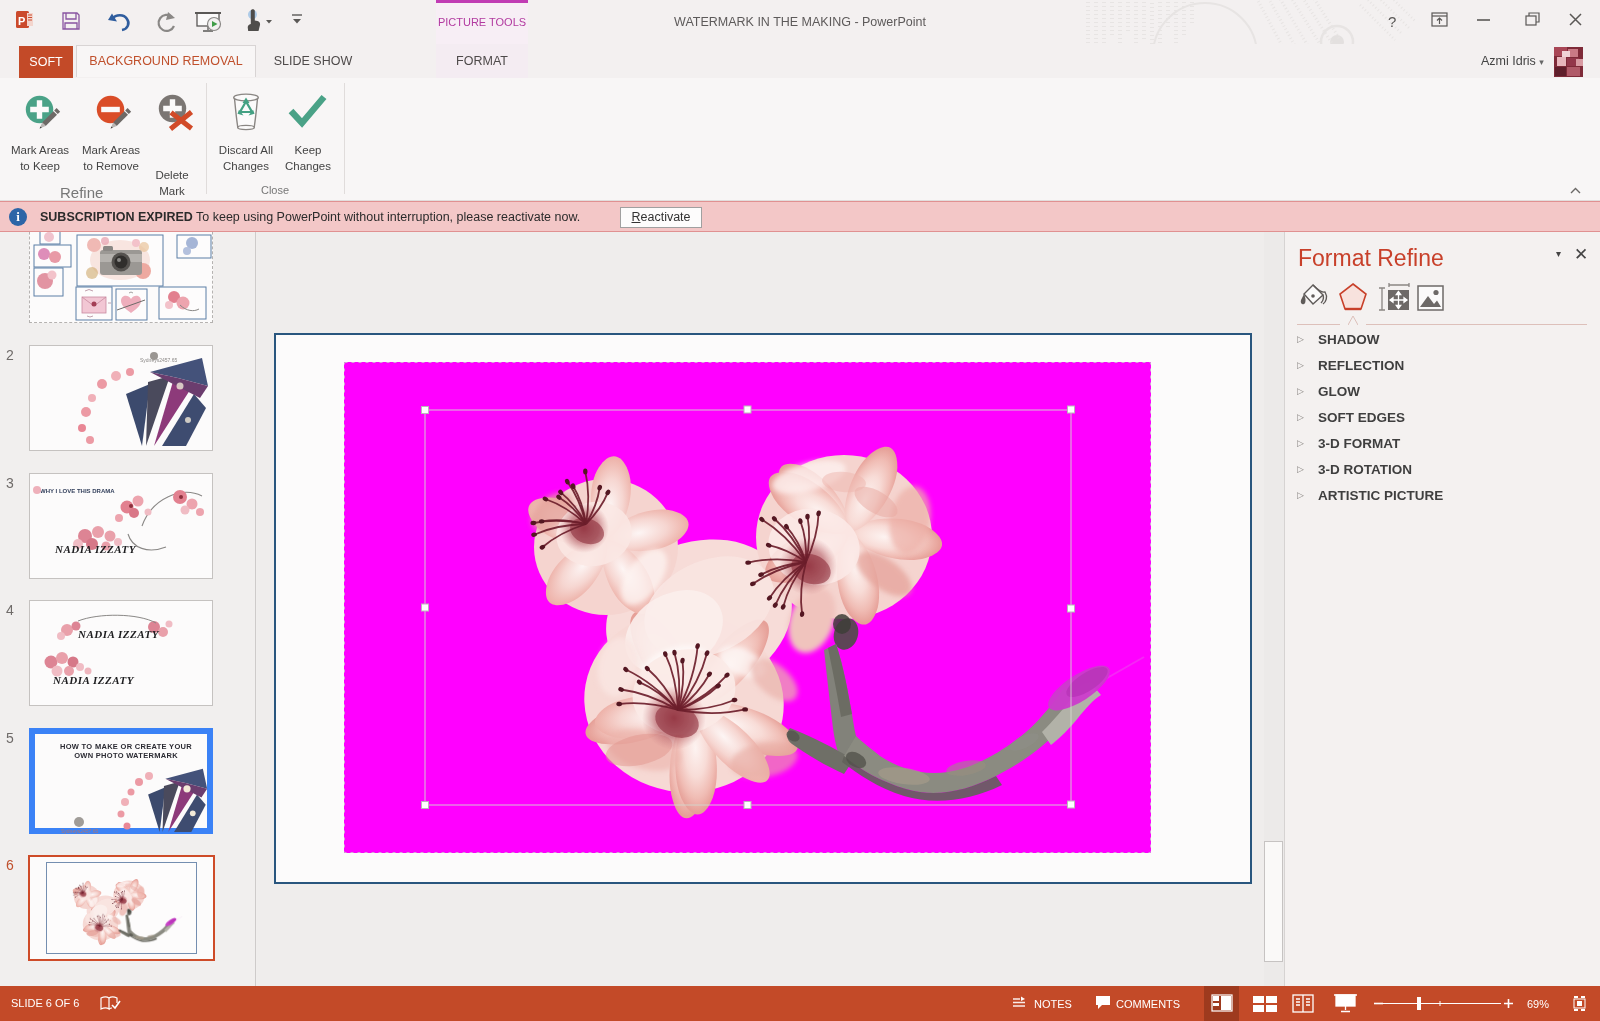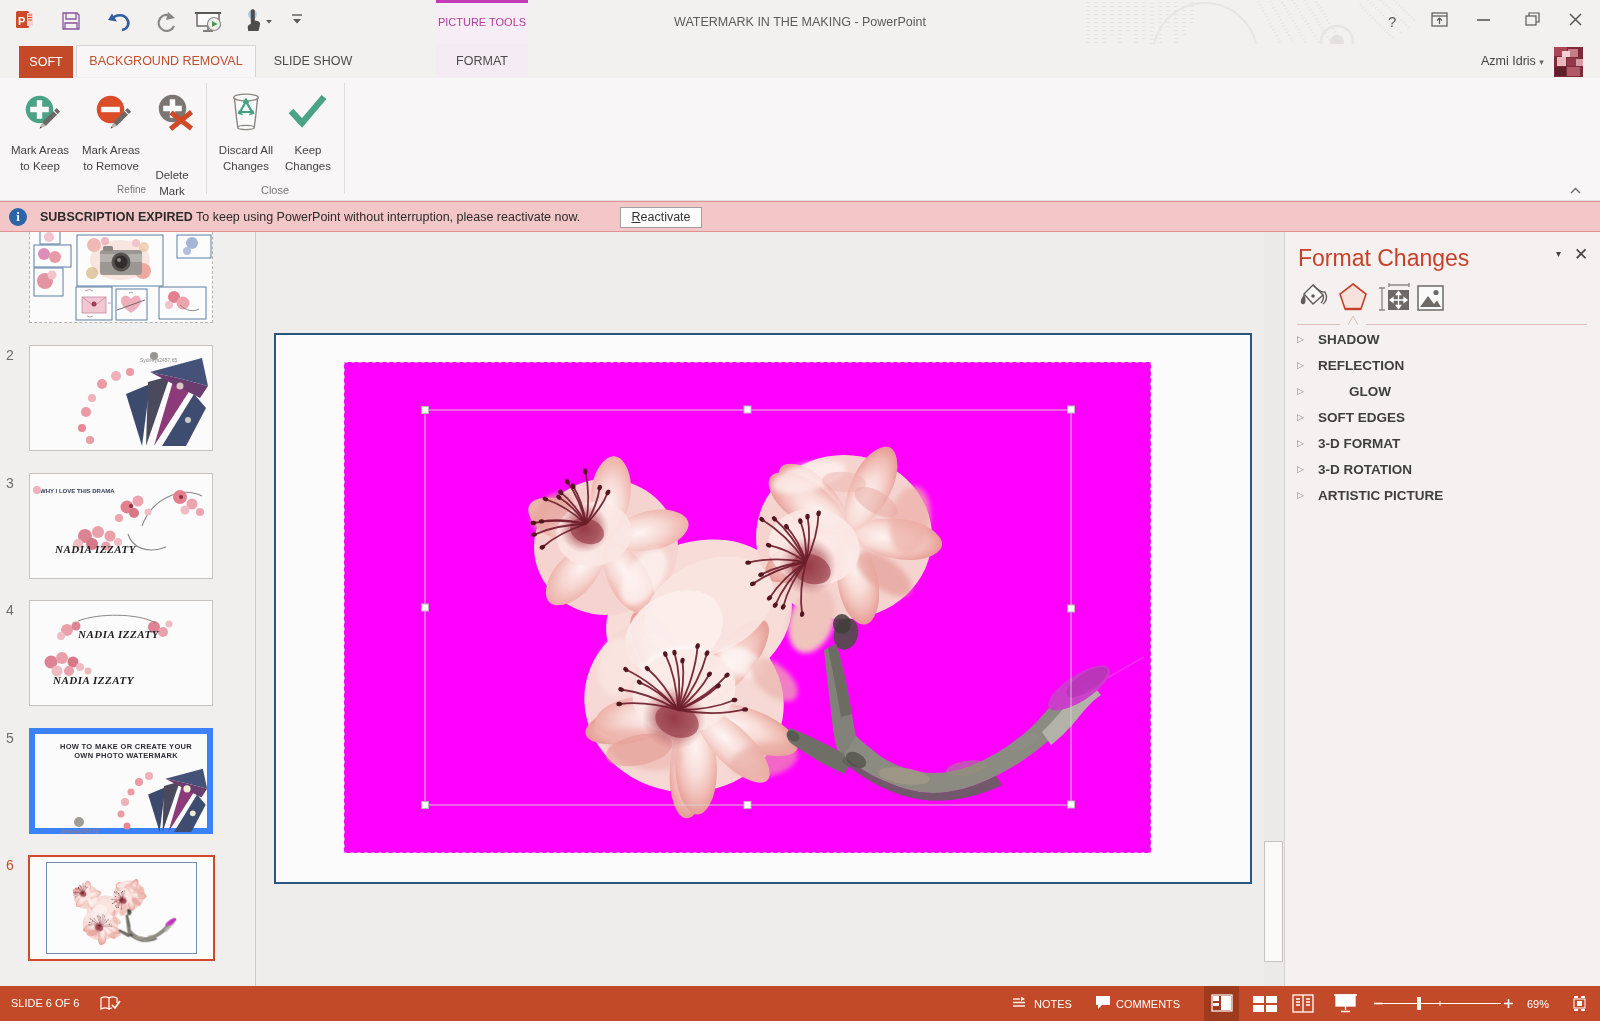--- a/index.html
+++ b/index.html
@@ -173,21 +173,21 @@
 
   <path d="M 291,30 L 302,42 L 324,16" fill="none" stroke="#4aa287" stroke-width="6.4"></path>
 </svg>
 </div>
 
 <div class="abs" style="left:3px;top:142px;width:74px;text-align:center;font-size:11.5px;color:#444;line-height:16px;">Mark Areas<br>to Keep</div>
 <div class="abs" style="left:75px;top:142px;width:72px;text-align:center;font-size:11.5px;color:#444;line-height:16px;">Mark Areas<br>to Remove</div>
 <div class="abs" style="left:148px;top:142px;width:48px;text-align:center;font-size:11.5px;color:#444;line-height:16px;margin-top:25px;">Delete<br>Mark</div>
 <div class="abs" style="left:212px;top:142px;width:68px;text-align:center;font-size:11.5px;color:#444;line-height:16px;">Discard All<br>Changes</div>
 <div class="abs" style="left:278px;top:142px;width:60px;text-align:center;font-size:11.5px;color:#444;line-height:16px;">Keep<br>Changes</div>
-<div class="abs" style="left:60px;top:184px;width:86px;text-align:right;font-size:10px;color:#777;">Refine</div>
+<div class="abs" style="left:60px;top:184px;width:86px;text-align:left;font-size:15px;color:#777;">Refine</div>
 <div class="abs" style="left:232px;top:184px;width:86px;text-align:center;font-size:11px;color:#777;">Close</div>
 <div class="abs" style="left:206px;top:83px;width:1px;height:111px;background:#e0dcdb;"></div>
 <div class="abs" style="left:344px;top:83px;width:1px;height:111px;background:#e0dcdb;"></div>
 <svg class="abs" style="left:1569px;top:186px;" width="13" height="9" viewBox="0 0 13 9">
 <path d="M 2,7 L 6.5,2.5 L 11,7" fill="none" stroke="#6b6866" stroke-width="1.4"></path>
 </svg>
 
 <div class="abs" style="left:0;top:201px;width:1600px;height:31px;background:#f3c7c7;border-top:1px solid #e09191;border-bottom:1px solid #e09191;box-sizing:border-box;z-index:4;"></div>
 <div class="abs" style="z-index:5;left:9px;top:208px;width:18px;height:18px;border-radius:50%;background:#2c65a7;color:#fff;font-size:13px;font-weight:bold;text-align:center;line-height:18px;font-family:'Liberation Serif',serif;">i</div>
 <div class="abs" style="z-index:5;left:40px;top:210px;font-size:12.5px;font-weight:bold;color:#2b2b2b;">SUBSCRIPTION EXPIRED</div>
@@ -602,21 +602,21 @@
 <rect x="77.5" y="439.5" width="7" height="7" fill="#ffffff" stroke="#b9b9b9" stroke-width="1"></rect>
 <rect x="400.0" y="439.5" width="7" height="7" fill="#ffffff" stroke="#b9b9b9" stroke-width="1"></rect>
 <rect x="723.5" y="439.0" width="7" height="7" fill="#ffffff" stroke="#b9b9b9" stroke-width="1"></rect>
 </svg>
   </div>
 
 <div class="abs" style="left:1264px;top:232px;width:20px;height:754px;background:#eceae9;"></div>
 <div class="abs" style="left:1264px;top:841px;width:19px;height:121px;background:#faf9f8;border:1px solid #c6c3c2;box-sizing:border-box;"></div>
 
 <div class="abs" style="left:1284px;top:232px;width:316px;height:754px;background:#f4f1f0;border-left:1px solid #d6d3d2;box-sizing:border-box;"></div>
-<div class="abs" style="left:1298px;top:245px;font-size:23px;color:#c8402a;">Format Changes</div>
+<div class="abs" style="left:1298px;top:245px;font-size:23px;color:#c8402a;">Format Refine</div>
 <div class="abs" style="left:1556px;top:248px;font-size:10px;color:#444;">▾</div>
 <div class="abs" style="left:1574px;top:244px;font-size:17px;color:#444;">✕</div>
 <div class="abs" id="panel-icons" style="left:1296px;top:280px;width:160px;height:34px;">
 <svg width="160" height="34" viewBox="0 0 160 34">
 
   <g stroke="#5f5b59" fill="none" stroke-width="1.4">
     <path d="M 8,14 L 17,5 L 27,15 L 17,24 Z" fill="#fbfafa"></path>
     <path d="M 17,5 C 22,10 26,13 29,12 C 32,17 30,22 27,24"></path>
     <path d="M 27,15 C 28,18 27,21 25,23"></path>
   </g>
@@ -645,21 +645,21 @@
 <svg class="abs" style="left:1340px;top:315px;" width="26" height="11" viewBox="0 0 26 11">
   <path d="M 0,10 L 8,10 L 13,1 L 18,10 L 26,10" fill="#f4f1f0" stroke="#ddc0ba" stroke-width="1"></path>
   <path d="M 0,10 L 8,10 M 18,10 L 26,10" stroke="#f4f1f0" stroke-width="2"></path>
 </svg>
 <div class="abs" id="panel-list" style="left:1297px;top:330px;width:290px;height:200px;font-size:13.5px;font-weight:bold;color:#3f3f3f;">
   <div style="position:absolute;top:2px;">▷</div>
     <div style="position:absolute;left:21px;top:2px;">SHADOW</div>
   <div style="position:absolute;top:28px;">▷</div>
     <div style="position:absolute;left:21px;top:28px;">REFLECTION</div>
   <div style="position:absolute;top:54px;">▷</div>
-    <div style="position:absolute;left:21px;top:54px;margin-left:31px;">GLOW</div>
+    <div style="position:absolute;left:21px;top:54px;">GLOW</div>
   <div style="position:absolute;top:80px;">▷</div>
     <div style="position:absolute;left:21px;top:80px;">SOFT EDGES</div>
   <div style="position:absolute;top:106px;">▷</div>
     <div style="position:absolute;left:21px;top:106px;">3-D FORMAT</div>
   <div style="position:absolute;top:132px;">▷</div>
     <div style="position:absolute;left:21px;top:132px;">3-D ROTATION</div>
   <div style="position:absolute;top:158px;">▷</div>
     <div style="position:absolute;left:21px;top:158px;">ARTISTIC PICTURE</div>
 </div>
 <style>#panel-list > div:nth-child(odd){font-size:9px;color:#8a8683;font-weight:normal;padding-top:2px;}</style>

